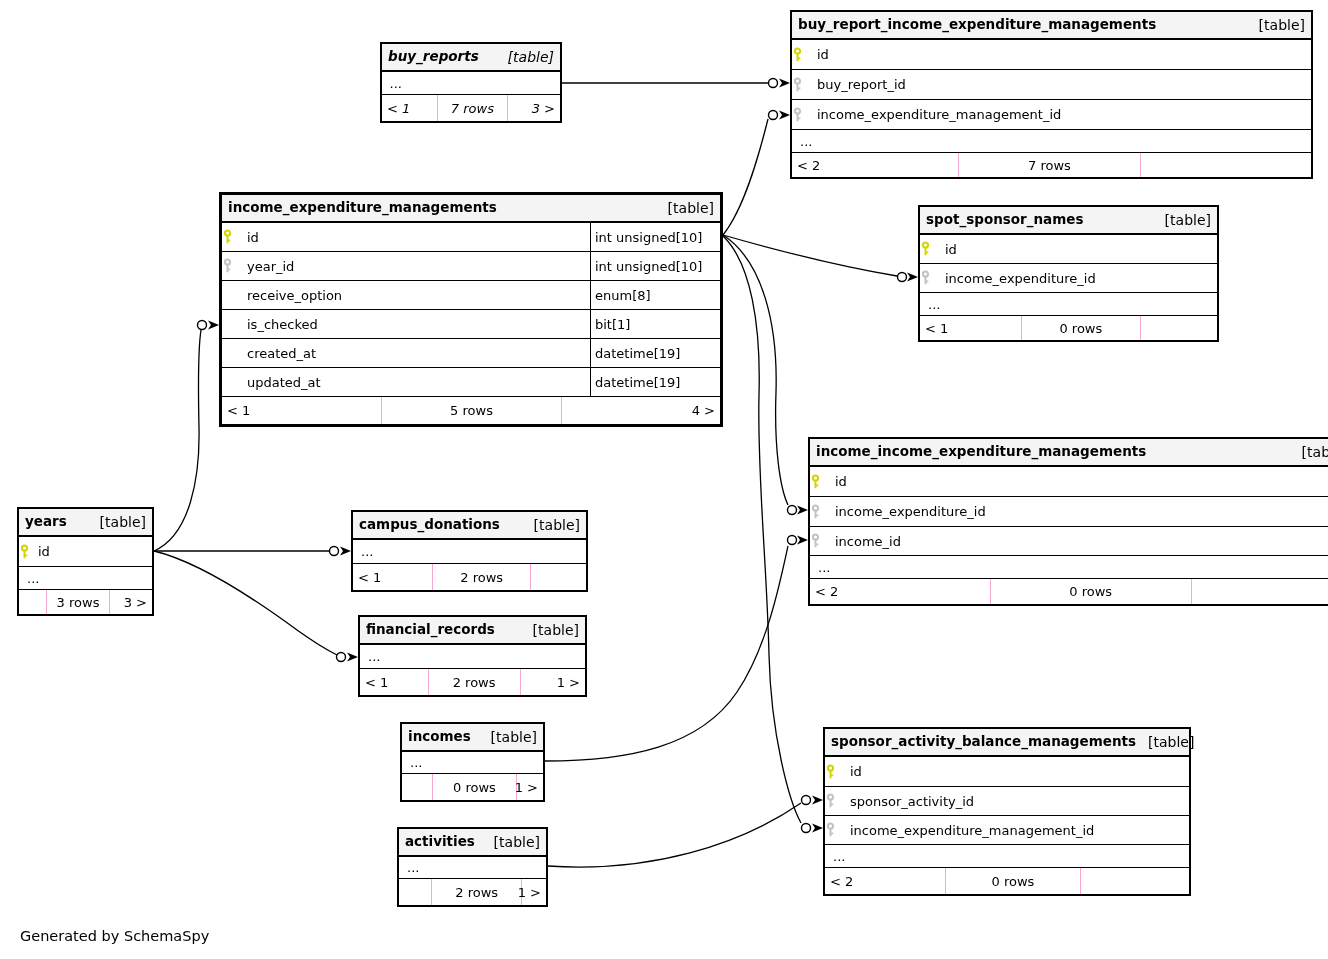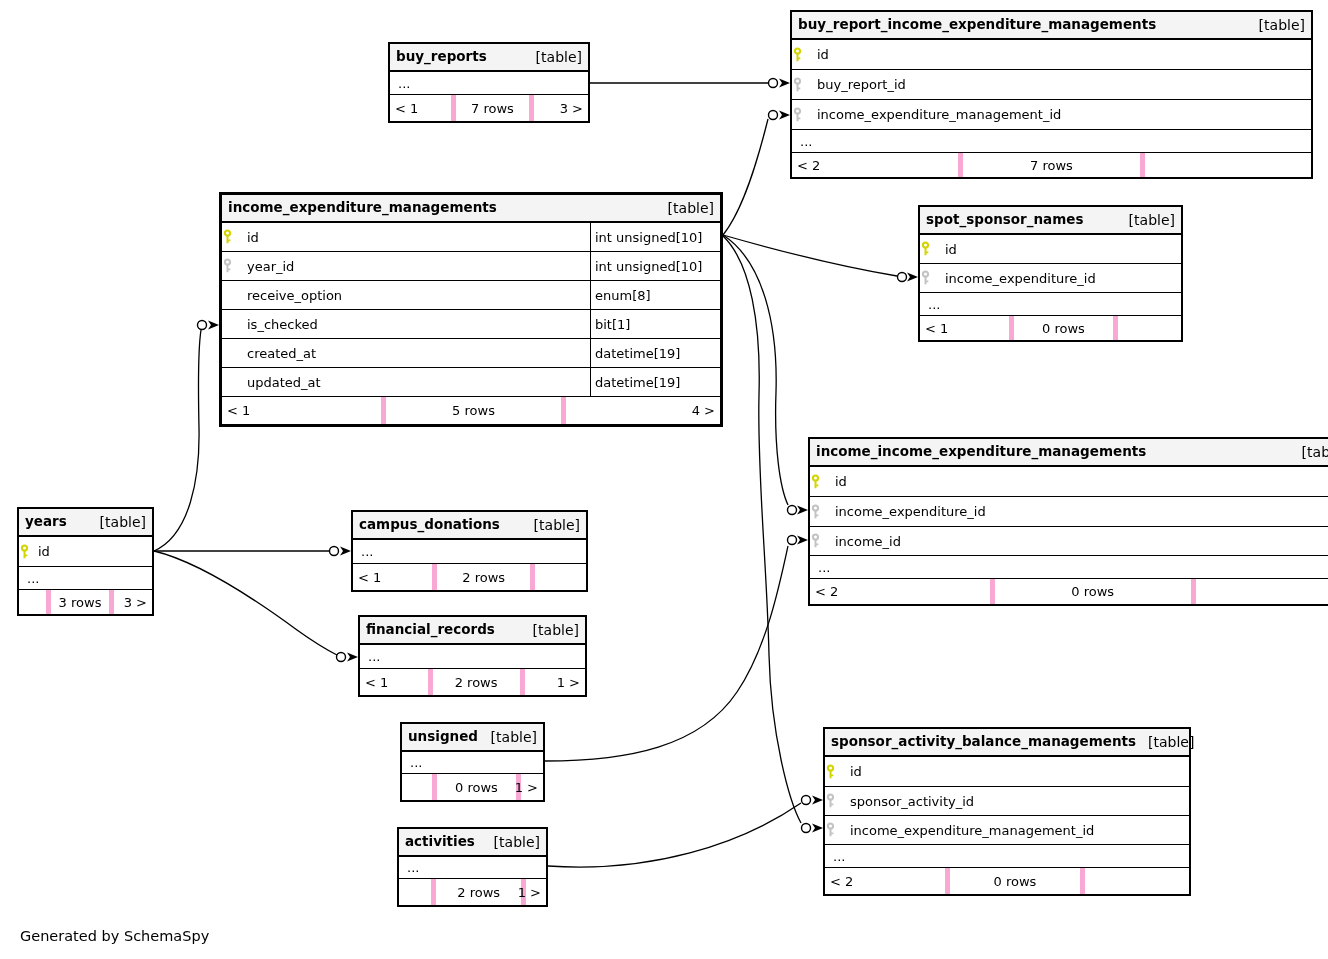--- a/index.html
+++ b/index.html
@@ -24,21 +24,21 @@
   .namecell{flex:1;display:flex;align-items:center;padding-left:0;min-width:0;}
   .keyslot{width:12px;margin-right:13px;flex:0 0 auto;display:flex;align-items:center;}
   .col-name{white-space:nowrap;}
   .typecell{
     width:130px;flex:0 0 auto;align-self:stretch;display:flex;align-items:center;
     border-left:1px solid #000;padding-left:4px;box-sizing:border-box;white-space:nowrap;
   }
   .dots{display:flex;align-items:center;border-bottom:1px solid #000;padding-left:8px;box-sizing:border-box;}
   .t-footer{display:flex;box-sizing:border-box;}
   .fc{display:flex;align-items:center;box-sizing:border-box;padding:0 5px;white-space:nowrap;}
-  .fc + .fc{border-left:5px solid #f9a8d4;}
+  .fc + .fc{border-left:1px solid #f9a8d4;}
   .fc.l{justify-content:flex-start;}
   .fc.c{justify-content:center;}
   .fc.r{justify-content:flex-end;}
   .h22{height:22px}.h23{height:23px}.h24{height:24px}.h25{height:25px}
   .h26{height:26px}.h27{height:27px}.h28{height:28px}.h29{height:29px}.h30{height:30px}
   .note{position:absolute;left:20px;top:928px;font-size:14.5px;}
 </style>
 </head>
 <body>
 
@@ -88,21 +88,21 @@
     <circle cx="792" cy="540" r="4.5" fill="#fff" stroke-width="1.4"></circle>
     <polygon points="808,540 797,535.5 800,540 797,544.5" fill="#000" stroke="none"></polygon>
   </g>
   <g stroke="#000" fill="none" stroke-width="1.3">
     <path d="M548 866 C650 873 740 845 801 803"></path>
     <circle cx="806" cy="800" r="4.5" fill="#fff" stroke-width="1.4"></circle>
     <polygon points="823,800 812,795.5 815,800 812,804.5" fill="#000" stroke="none"></polygon>
   </g>
 </svg>
 
-<div class="tbl" style="left:388px;top:42px;width:202px;">
+<div class="tbl" style="left:380px;top:42px;width:182px;font-style:italic;">
   <div class="t-title h28">
     <span class="t-name">buy_reports</span>
     <span class="t-tag">[table]</span>
   </div>
   <div class="dots h23">
       <span>...</span>
     </div>
   <div class="t-footer h26">
     <span class="fc l" style="width:31%">&lt; 1</span>
     <span class="fc c" style="width:39%">7 rows</span>
@@ -215,21 +215,21 @@
     </span>
     <span class="typecell">datetime[19]</span>
   </div>
   <div class="t-footer h27">
     <span class="fc l" style="width:32%">&lt; 1</span>
     <span class="fc c" style="width:36%">5 rows</span>
     <span class="fc r" style="width:32%">4 &gt;</span>
   </div>
 </div>
 
-<div class="tbl" style="left:918px;top:205px;width:265px;">
+<div class="tbl" style="left:918px;top:205px;width:301px;">
   <div class="t-title h28">
     <span class="t-name">spot_sponsor_names</span>
     <span class="t-tag">[table]</span>
   </div>
   <div class="row h29">
     <span class="namecell">
       <span class="keyslot">
           <svg viewBox="0 0 12 18" width="11" height="16">
             <circle cx="6" cy="4.6" r="2.9" fill="none" stroke="#d4d400" stroke-width="2.4"></circle>
             <path d="M6 7.5 L6 16 M6 12.8 L9.2 12.8" fill="none" stroke="#d4d400" stroke-width="2.2"></path>
@@ -358,21 +358,21 @@
     </div>
   <div class="t-footer h25">
     <span class="fc l" style="width:33%">&lt; 2</span>
     <span class="fc c" style="width:37%">0 rows</span>
     <span class="fc r" style="width:30%"></span>
   </div>
 </div>
 
 <div class="tbl" style="left:400px;top:722px;width:145px;">
   <div class="t-title h28">
-    <span class="t-name">unsigned</span>
+    <span class="t-name">incomes</span>
     <span class="t-tag">[table]</span>
   </div>
   <div class="dots h22">
       <span>...</span>
     </div>
   <div class="t-footer h26">
     <span class="fc l" style="width:21%"></span>
     <span class="fc c" style="width:60%">0 rows</span>
     <span class="fc r" style="width:19%">1 &gt;</span>
   </div>

